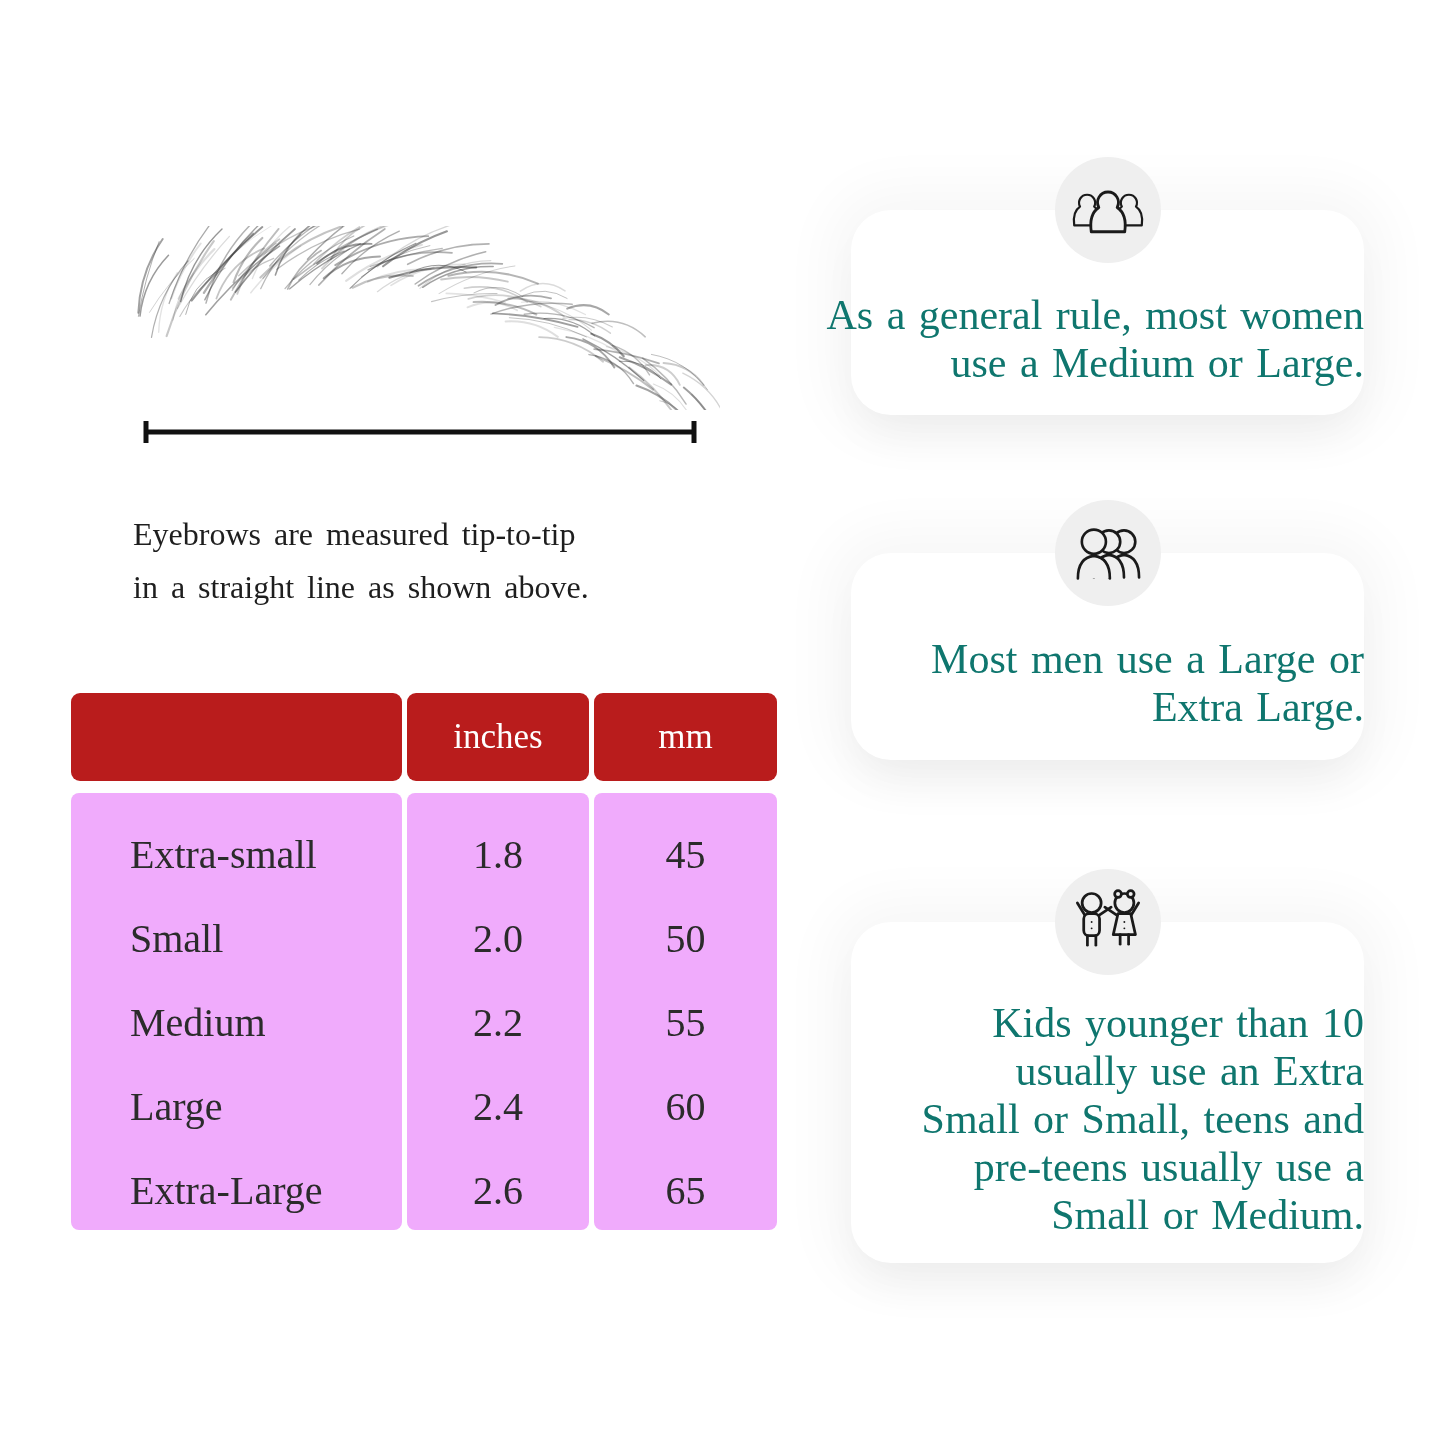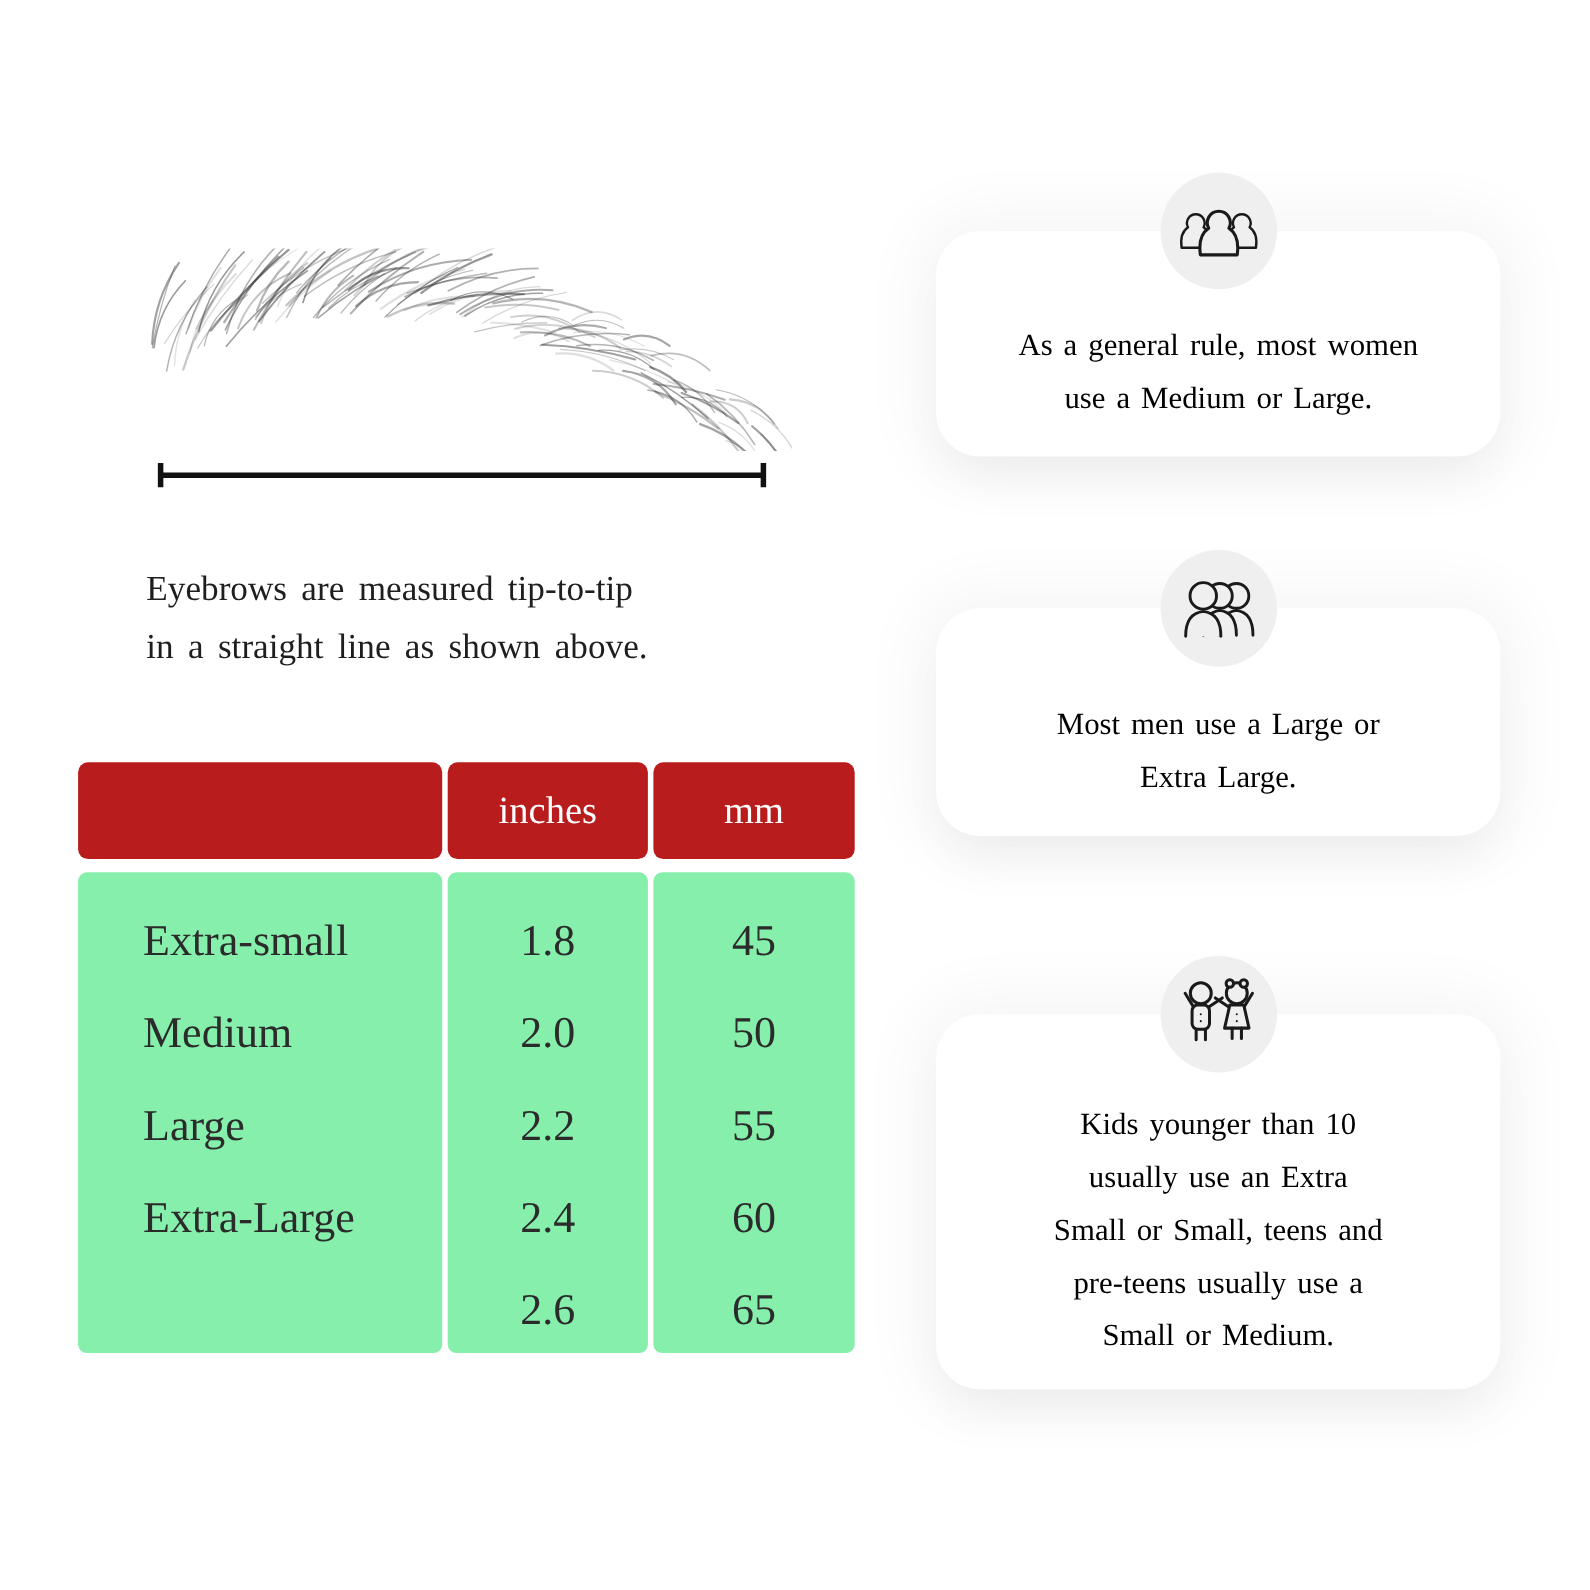--- a/index.html
+++ b/index.html
@@ -23,43 +23,43 @@
   .th{
     height:88px;background:#b91c1c;border-radius:9px;color:#ffffff;
     font-size:35px;display:flex;align-items:center;justify-content:center;
     word-spacing:2px;
   }
   .tbody{
     position:absolute;left:71px;top:793px;
     display:grid;grid-template-columns:331px 182px 183px;column-gap:5px;
   }
   .tcol{
-    background:#86efac;border-radius:8px;height:437px;
+    background:#f0abfc;border-radius:8px;height:437px;
     padding-top:19px;box-sizing:border-box;
   }
   .trow{height:84px;display:flex;align-items:center;font-size:40px;color:#2b2b2b;}
   .tcol.labels .trow{padding-left:59px;}
   .tcol.vals .trow{justify-content:center;}
   
   .card{
     position:absolute;left:851px;width:513px;background:#ffffff;border-radius:40px;
     box-shadow:0 0 55px 22px rgba(0,0,0,0.035), 0 26px 45px -10px rgba(0,0,0,0.05);
   }
   .card-1{top:210px;height:205px;}
   .card-2{top:553px;height:207px;}
   .card-3{top:922px;height:341px;}
   .icon-circle{
     position:absolute;left:50%;top:-53px;transform:translateX(-50%);
     width:106px;height:106px;border-radius:50%;background:#efefef;
     display:flex;align-items:center;justify-content:center;
   }
   .card-text{
     width:100%;height:100%;box-sizing:border-box;padding-top:52px;
-    display:flex;flex-direction:column;align-items:center;justify-content:center;
-    font-size:28px;line-height:48px;color:#000000;text-align:center;word-spacing:3px;
+    display:flex;flex-direction:column;align-items:flex-end;justify-content:center;
+    font-size:42px;line-height:48px;color:#0f766e;text-align:center;word-spacing:3px;
   }
   .card-text div{white-space:nowrap;}
   .icon-svg{display:block;}
 </style>
 </head>
 <body>
 
 <div class="canvas">
 
   <svg id="brow-svg" class="brow-svg" viewBox="0 0 620 184">
@@ -198,20 +198,21 @@
 
   <div class="thead">
     <div class="th"></div>
     <div class="th">inches</div>
     <div class="th">mm</div>
   </div>
 
   <div class="tbody">
     <div class="tcol labels">
       <div class="trow">Extra-small</div>
+      <div class="trow">Small</div>
       <div class="trow">Medium</div>
       <div class="trow">Large</div>
       <div class="trow">Extra-Large</div>
     </div>
     <div class="tcol vals">
       <div class="trow">1.8</div>
       <div class="trow">2.0</div>
       <div class="trow">2.2</div>
       <div class="trow">2.4</div>
       <div class="trow">2.6</div>

